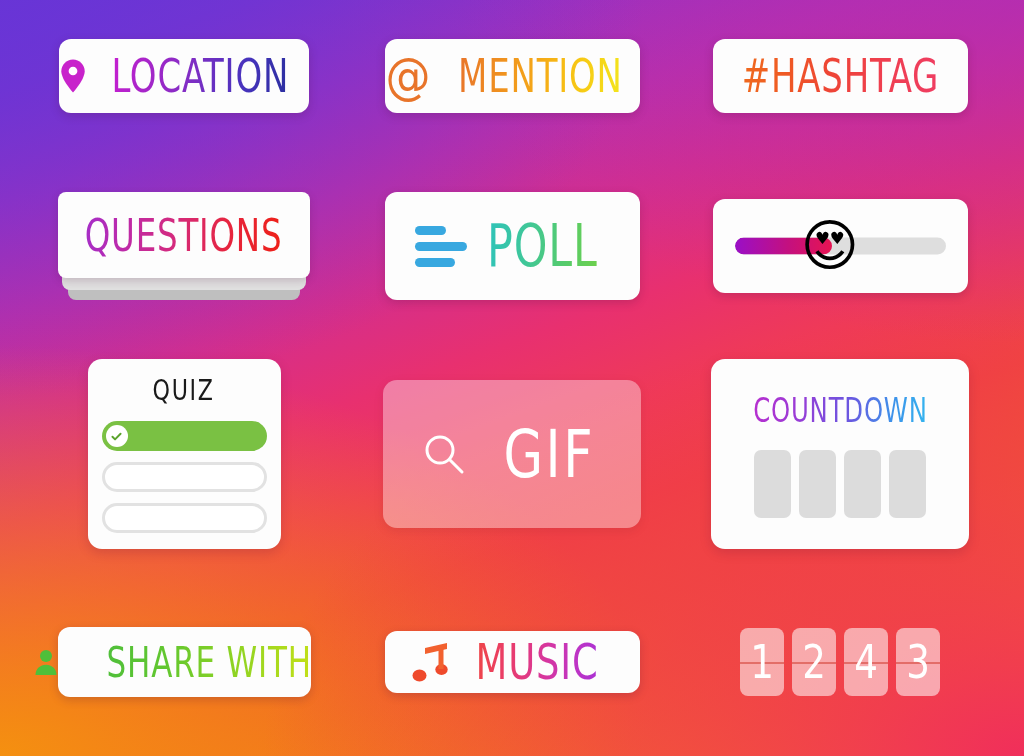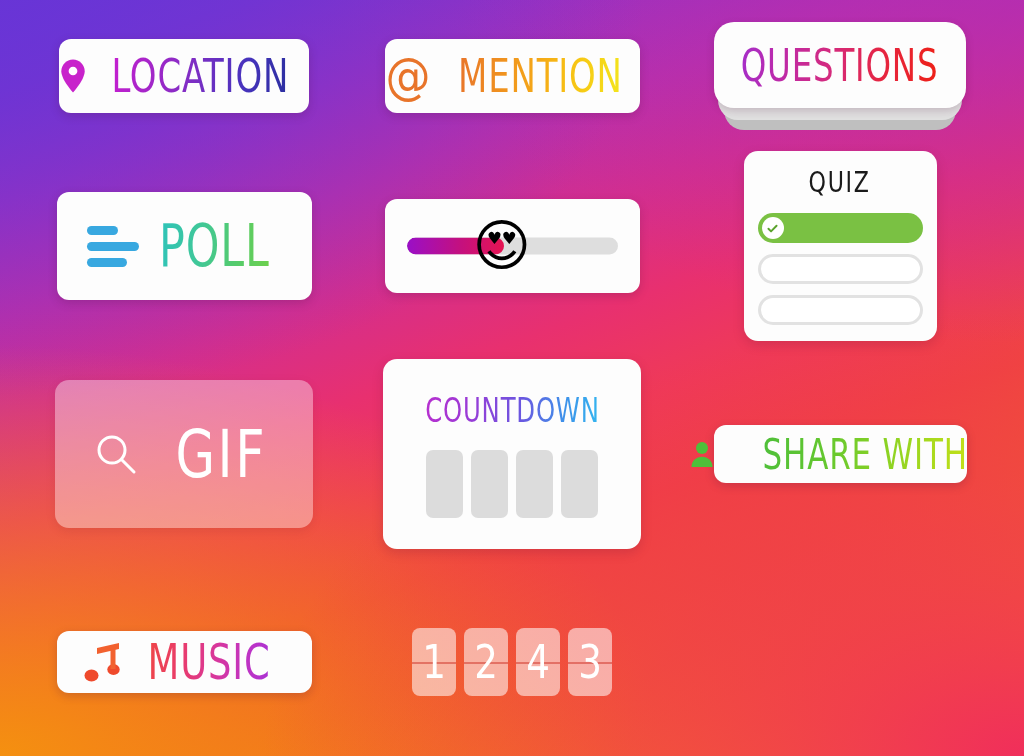--- a/index.html
+++ b/index.html
@@ -109,21 +109,21 @@
   #hashtag-card { width: 255px; height: 74px; }
   #hashtag-text {
     font-size: 46px;
     background-image: linear-gradient(95deg, #ef6a1e 0%, #ef5a23 22%, #ee4536 45%, #ef3f4f 70%, #ef3d62 100%);
   }
 
   
   #questions-stack { position: relative; width: 252px; height: 108px; }
   .q-layer {
     position: absolute; left: 50%; transform: translateX(-50%);
-    border-radius: 20px;
+    border-radius: 8px;
   }
   #q-back2 { bottom: 0px;  width: 232px; height: 70px; background: #bfbfbf; }
   #q-back1 { bottom: 10px; width: 244px; height: 74px; background: #e0e0e0; }
   #q-front {
     bottom: 22px; width: 252px; height: 86px; background: #fdfdfd;
     box-shadow: 0 3px 9px rgba(80,20,60,0.20);
     display: flex; align-items: center; justify-content: center;
   }
   #questions-text {
     font-size: 44px;
@@ -203,21 +203,21 @@
     justify-content: center; gap: 20px;
   }
   #countdown-text {
     font-size: 33px;
     background-image: linear-gradient(95deg, #b72fcf 0%, #9a3bd6 25%, #6a57e0 55%, #3d93ea 80%, #33b6ef 100%);
   }
   .cd-boxes { display: flex; gap: 8px; }
   .cd-boxes span { display: block; width: 37px; height: 68px; border-radius: 7px; background: #dcdcdc; }
 
   
-  #share-card { width: 253px; height: 58px; gap: 26px; }
+  #share-card { width: 253px; height: 70px; gap: 26px; }
   .person-icon { width: 24px; height: 26px; flex: 0 0 auto; }
   #share-text {
     font-size: 42px;
     background-image: linear-gradient(95deg, #4fbf3a 0%, #63c72f 30%, #8ed323 62%, #c3e018 100%);
   }
 
   #music-card { width: 255px; height: 62px; gap: 12px; }
   .note-icon { width: 38px; height: 42px; flex: 0 0 auto; }
   #music-text {
     font-size: 50px;
@@ -257,20 +257,25 @@
       </div>
     </div>
 
     <div class="cell">
       <div class="pill" id="mention-card">
         <span class="at-glyph">@</span>
         <span class="cond" id="mention-text">MENTION</span>
       </div>
     </div>
 
+    <div class="cell">
+      <div class="pill" id="hashtag-card">
+        <span class="cond" id="hashtag-text">#HASHTAG</span>
+      </div>
+    </div>
 
     <div class="cell">
       <div id="questions-stack">
         <div class="q-layer" id="q-back2"></div>
         <div class="q-layer" id="q-back1"></div>
         <div class="q-layer" id="q-front">
           <span class="cond" id="questions-text">QUESTIONS</span>
         </div>
       </div>
     </div>

